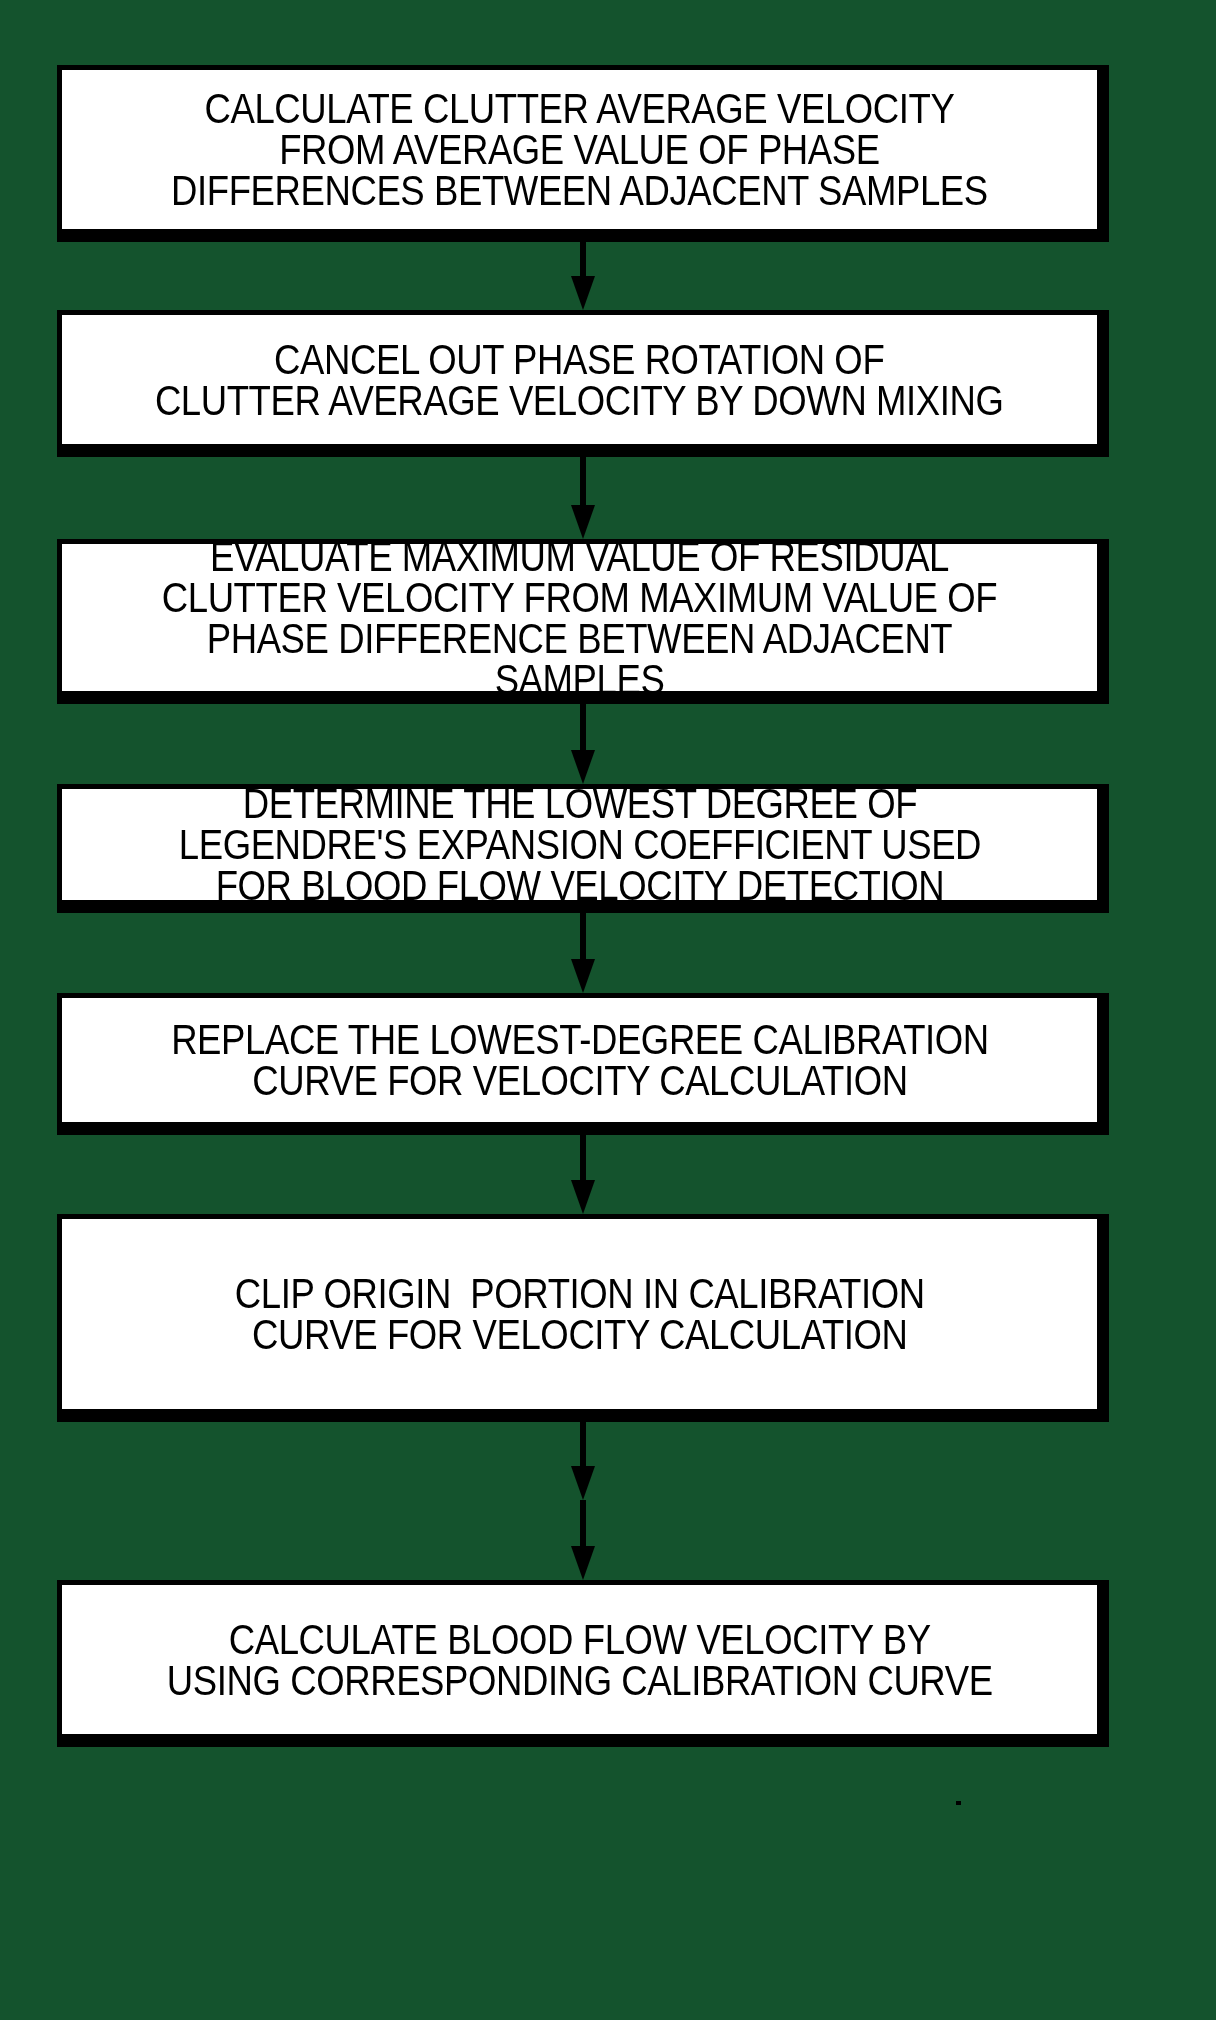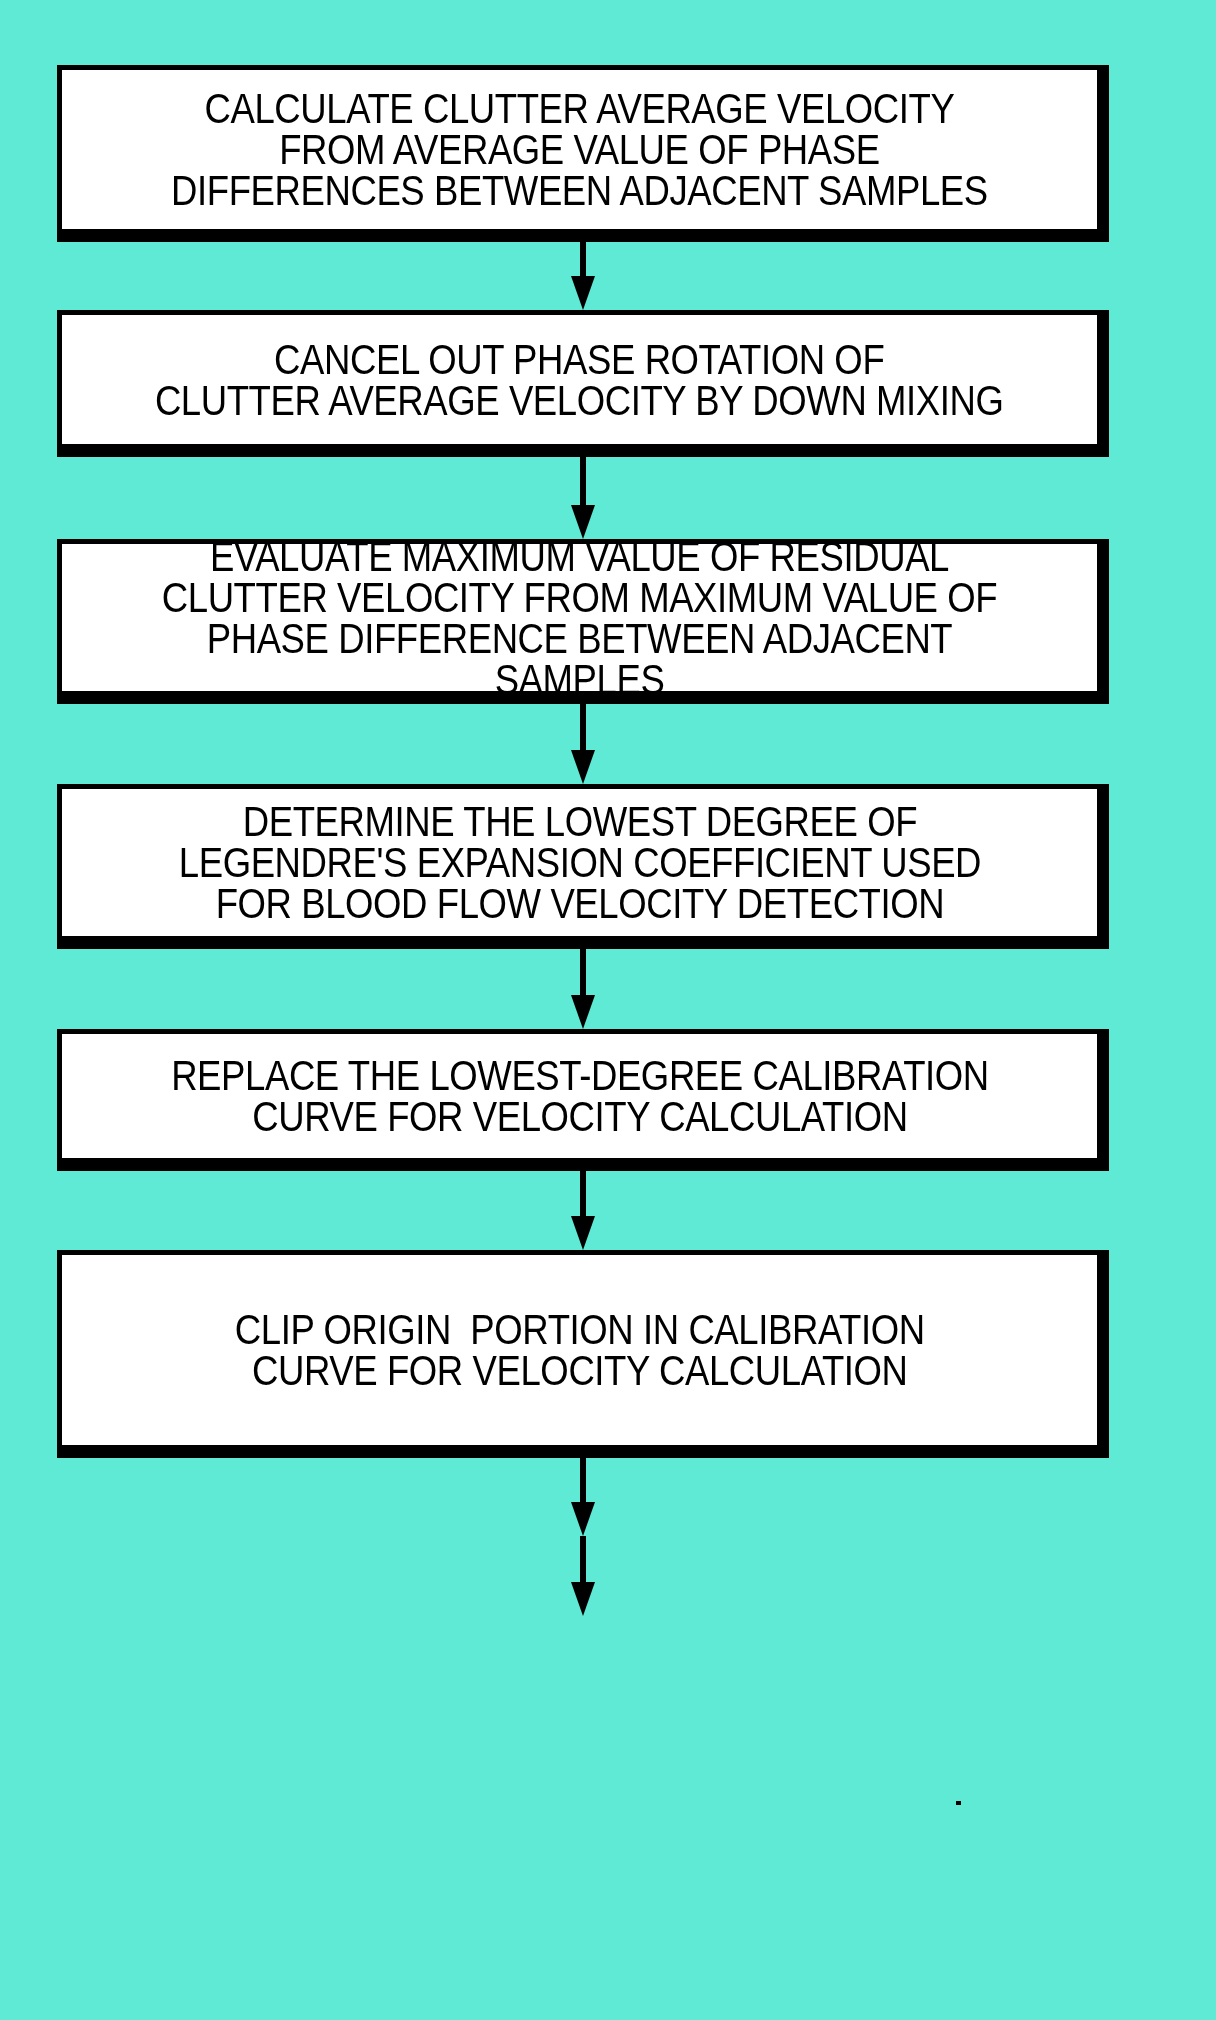--- a/index.html
+++ b/index.html
@@ -4,21 +4,21 @@
 <style>
   html, body {
     margin: 0;
     padding: 0;
     background: #ffffff;
   }
   .page {
     position: relative;
     width: 1216px;
     height: 2020px;
-    background: #5eead4;
+    background: #14532d;
     overflow: hidden;
     font-family: "Liberation Sans", sans-serif;
   }
   .flowchart {
     position: absolute;
     left: 57px;
     top: 65px;
     width: 1052px;
     display: flex;
     flex-direction: column;
@@ -105,21 +105,21 @@
       <div class="box-text">EVALUATE MAXIMUM VALUE OF RESIDUAL
 CLUTTER VELOCITY FROM MAXIMUM VALUE OF
 PHASE DIFFERENCE BETWEEN ADJACENT SAMPLES</div>
     </div>
 
     <div class="flow-arrow" style="height:80px">
       <div class="arrow-shaft"></div>
       <div class="arrow-head"></div>
     </div>
 
-    <div class="flow-box" style="height:165px">
+    <div class="flow-box" style="height:129px">
       <div class="box-text">DETERMINE THE LOWEST DEGREE OF
 LEGENDRE'S EXPANSION COEFFICIENT USED
 FOR BLOOD FLOW VELOCITY DETECTION</div>
     </div>
 
     <div class="flow-arrow" style="height:80px">
       <div class="arrow-shaft"></div>
       <div class="arrow-head"></div>
     </div>
 
@@ -142,17 +142,21 @@
       <div class="arrow-shaft"></div>
       <div class="arrow-head"></div>
     </div>
 
 
     <div class="flow-arrow" style="height:80px">
       <div class="arrow-shaft"></div>
       <div class="arrow-head"></div>
     </div>
 
+    <div class="flow-box" style="height:167px">
+      <div class="box-text">CALCULATE BLOOD FLOW VELOCITY BY
+USING CORRESPONDING CALIBRATION CURVE</div>
+    </div>
 
   </div>
 
   <div class="stray-dot"></div>
 </div>
 
 </body></html>

